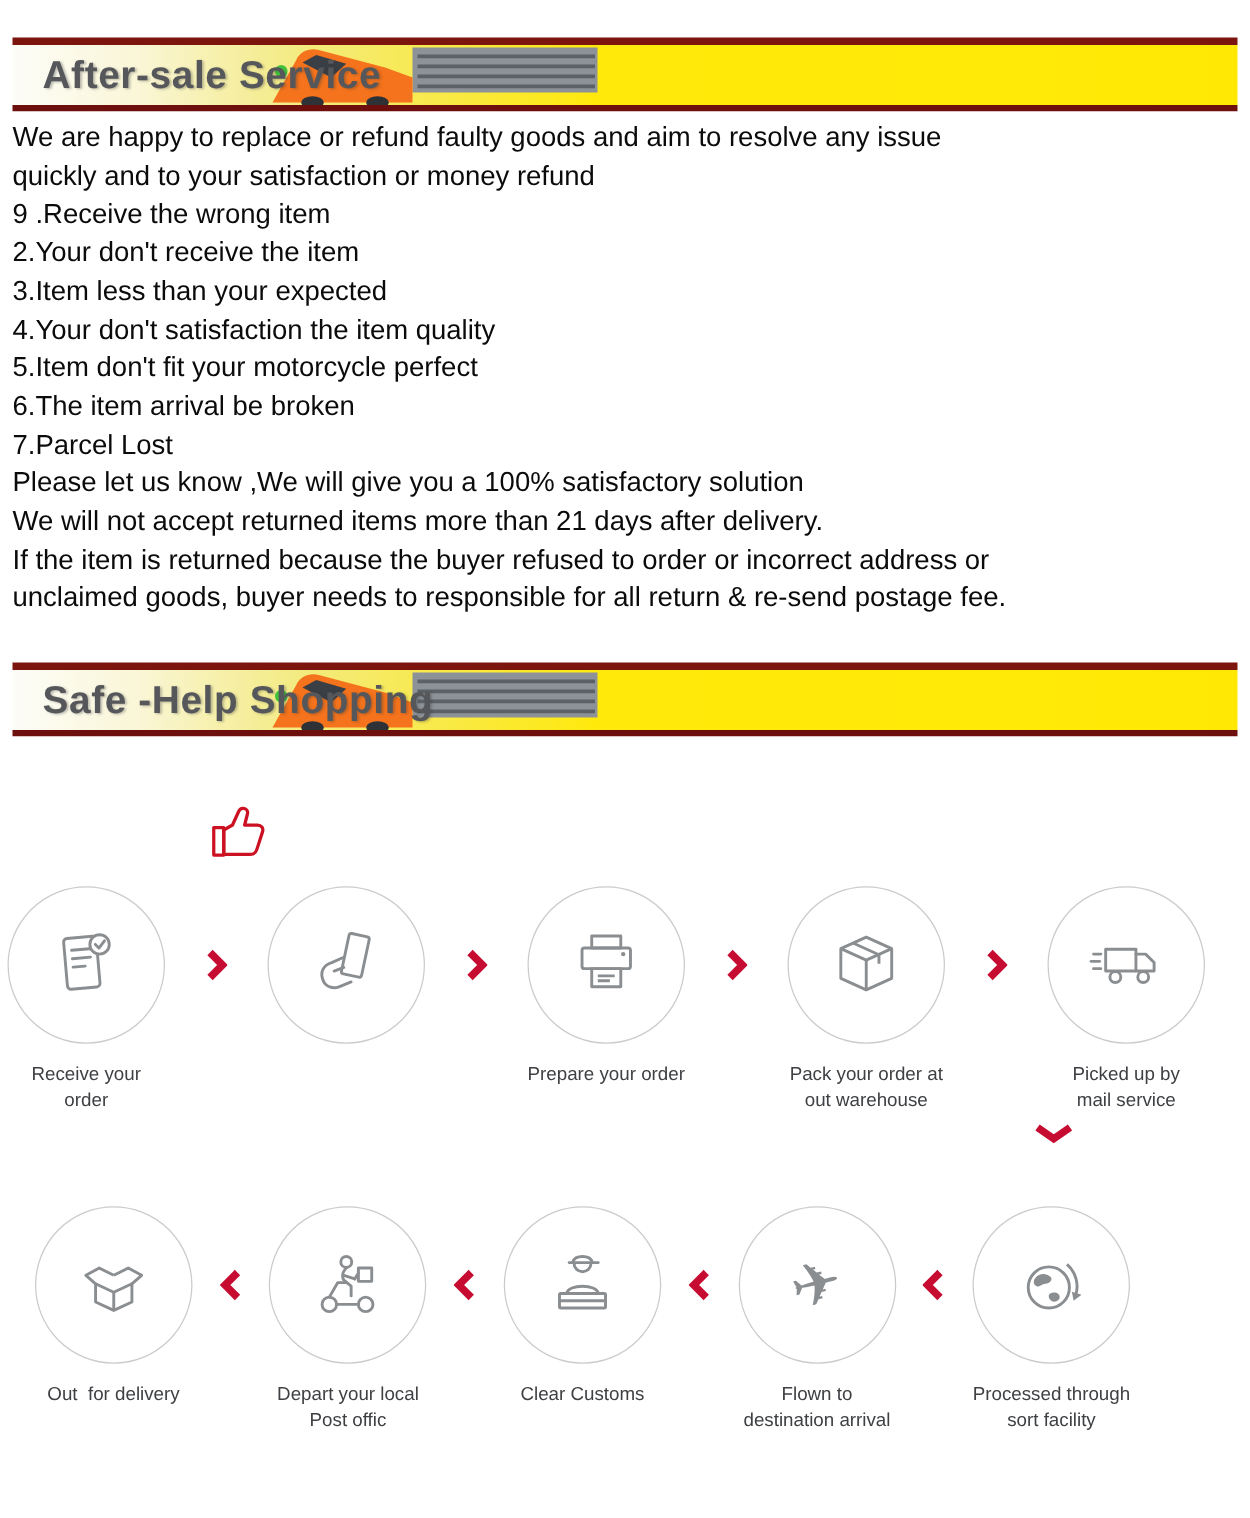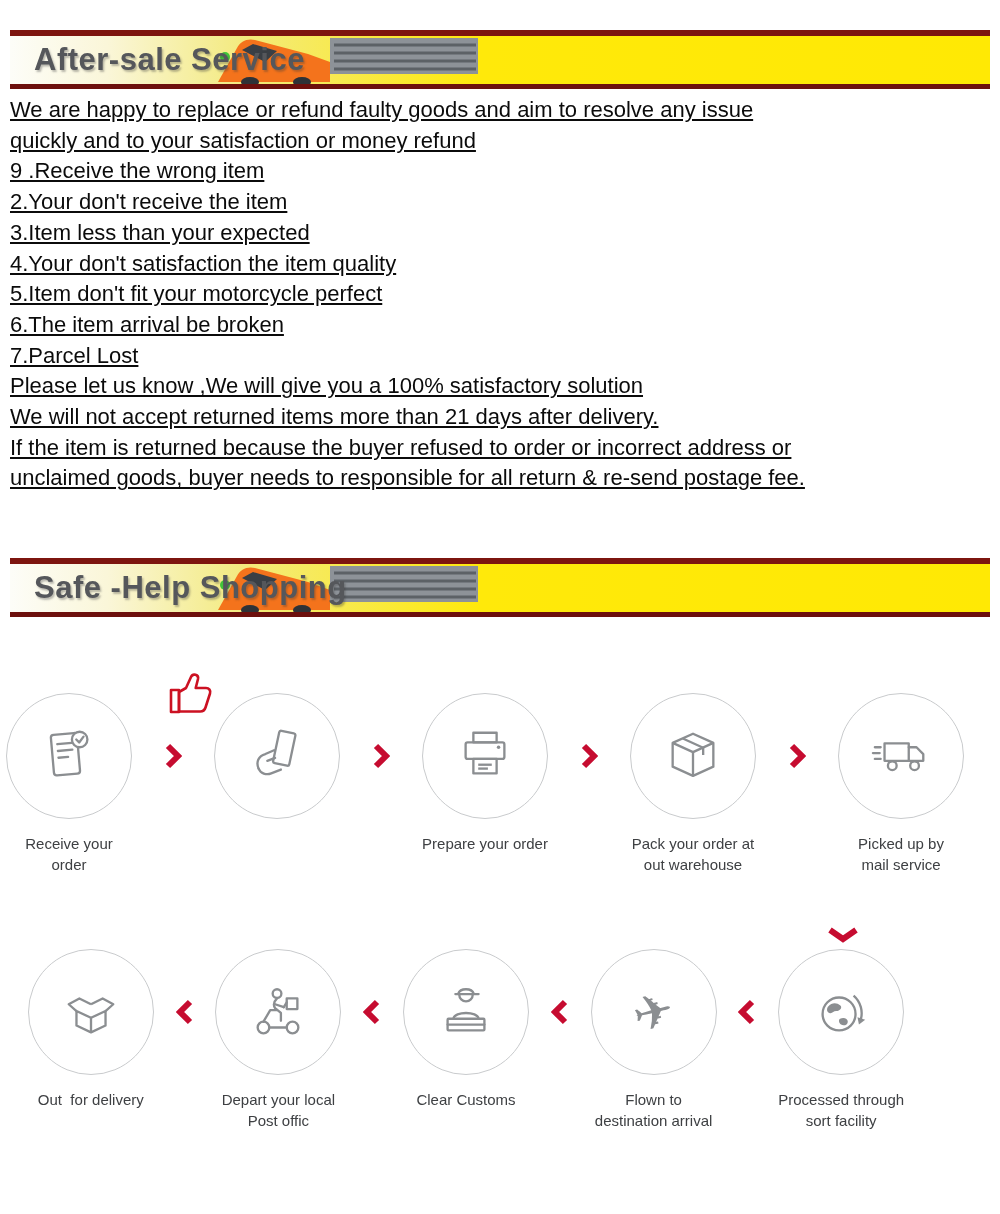--- a/index.html
+++ b/index.html
@@ -18,31 +18,31 @@
   }
   .banner-title{
     position:absolute;left:24px;top:50%;transform:translateY(-50%);
     font-size:31px;font-weight:700;color:#55575b;letter-spacing:.5px;
     text-shadow:1.5px 1.5px 2px rgba(60,60,60,.35);z-index:2;white-space:nowrap;
   }
   .truck-art{position:absolute;left:170px;top:0;z-index:1;}
   
   .policy-text{margin:6px 0 0 10px;}
   .policy-line{
-    font-size:22px;line-height:30.7px;color:#0b0b0b;white-space:pre-wrap;text-decoration:underline;
-  }
-  .banner-2{margin-top:64px;}
+    font-size:22px;line-height:30.7px;color:#0b0b0b;white-space:pre-wrap;
+  }
+  .banner-2{margin-top:36px;}
   
   .flow-section{position:relative;height:558px;}
   .thumbs{position:absolute;left:164px;top:46px;}
   .flow-row{
     width:920px;margin-left:6px;display:flex;justify-content:space-between;
     align-items:flex-start;
   }
-  .flow-row-1{padding-top:76px;gap:32px;}
+  .flow-row-1{padding-top:120px;gap:32px;}
   .flow-row-2{padding-top:74px;}
   .step{width:170px;}
   .step-circle{
     width:124px;height:124px;border:1.6px solid #c9cbcd;border-radius:50%;
     margin:0 auto;display:flex;align-items:center;justify-content:center;
   }
   .step-label{
     margin-top:14px;font-size:15px;line-height:21px;color:#3e4043;
     text-align:center;white-space:pre-wrap;
   }

